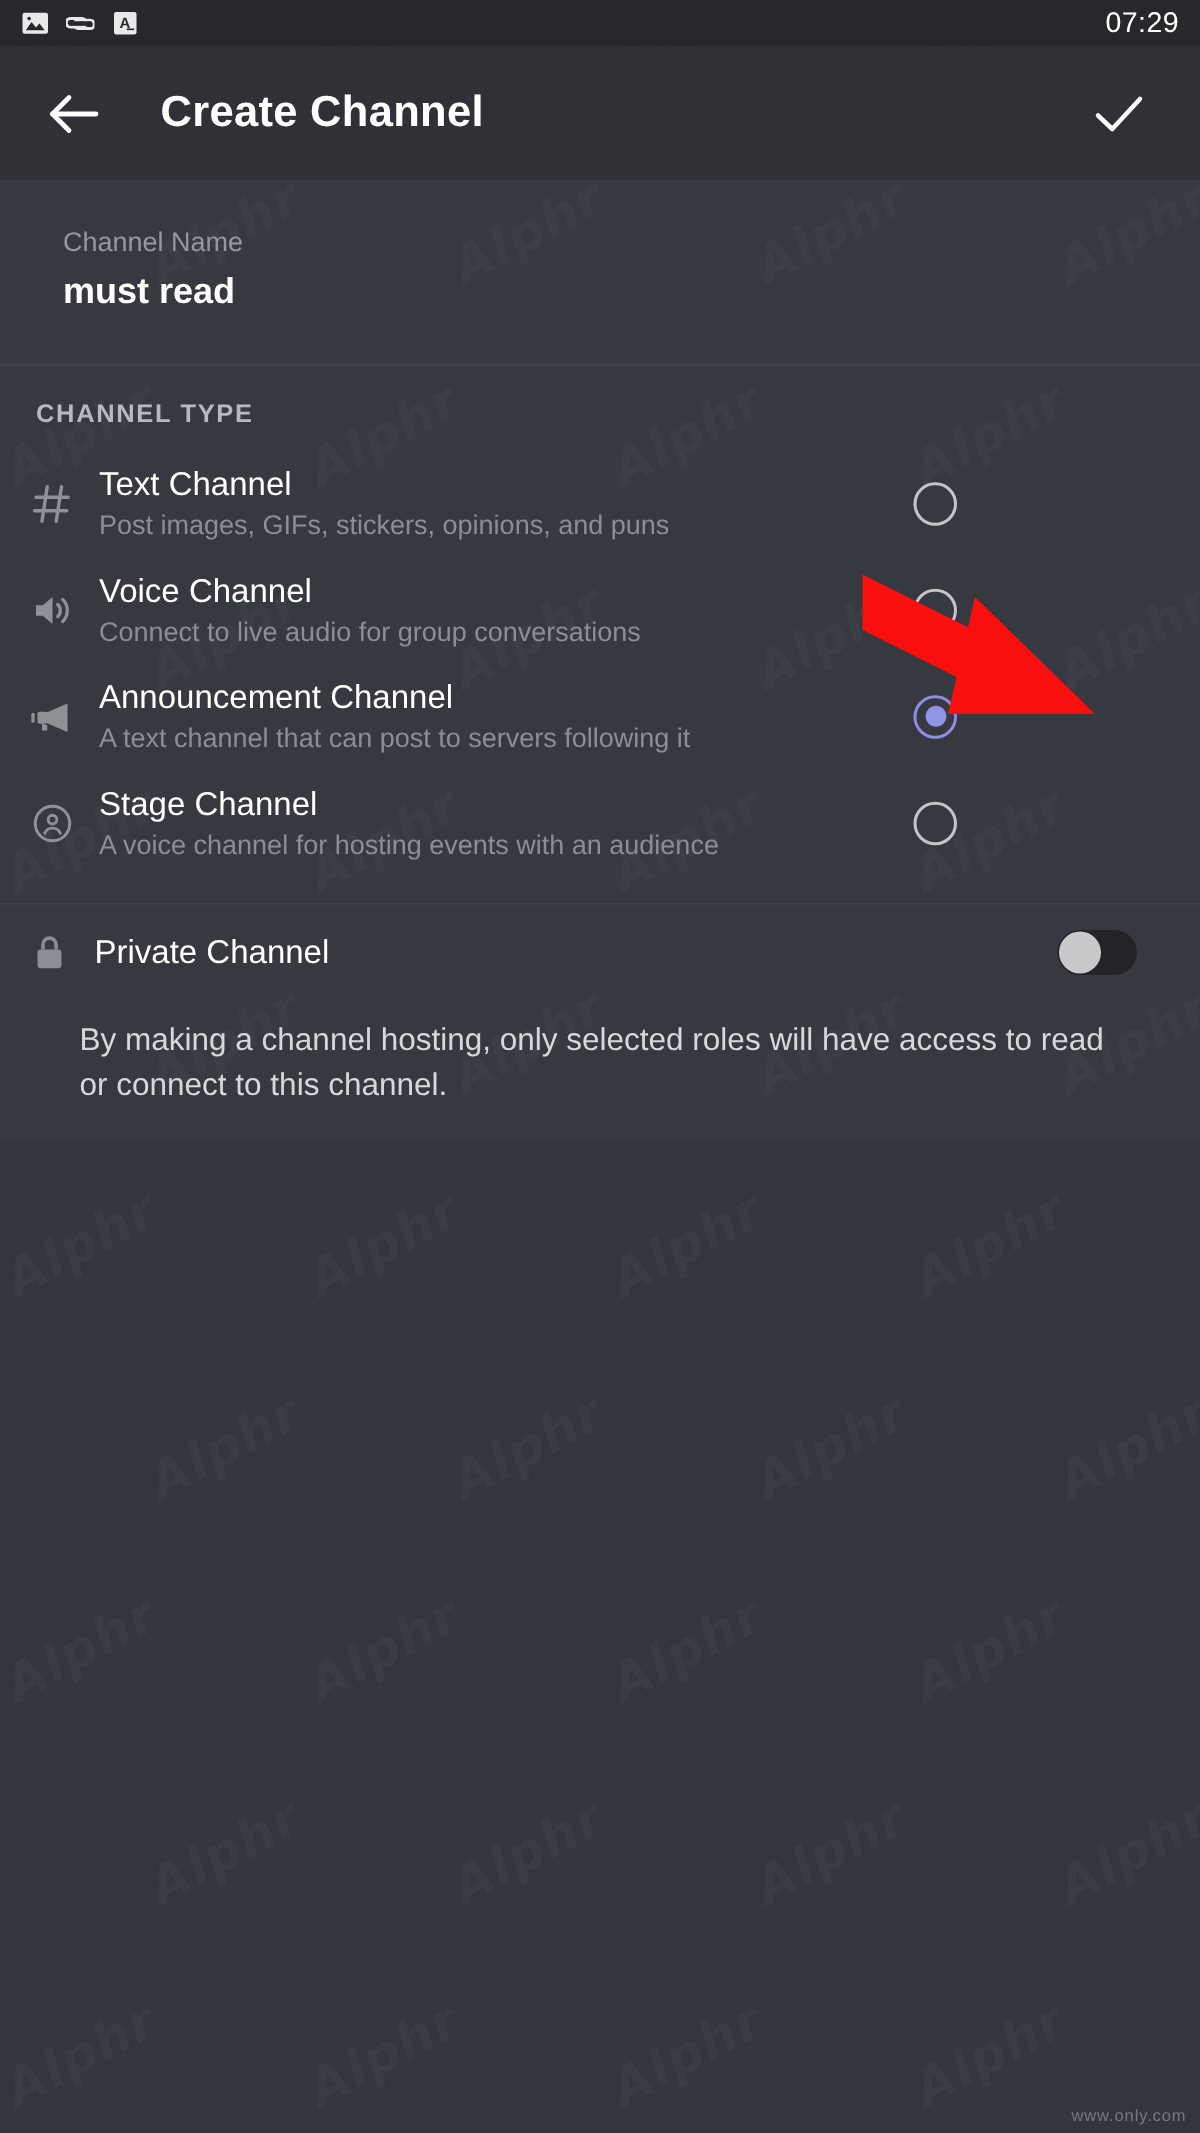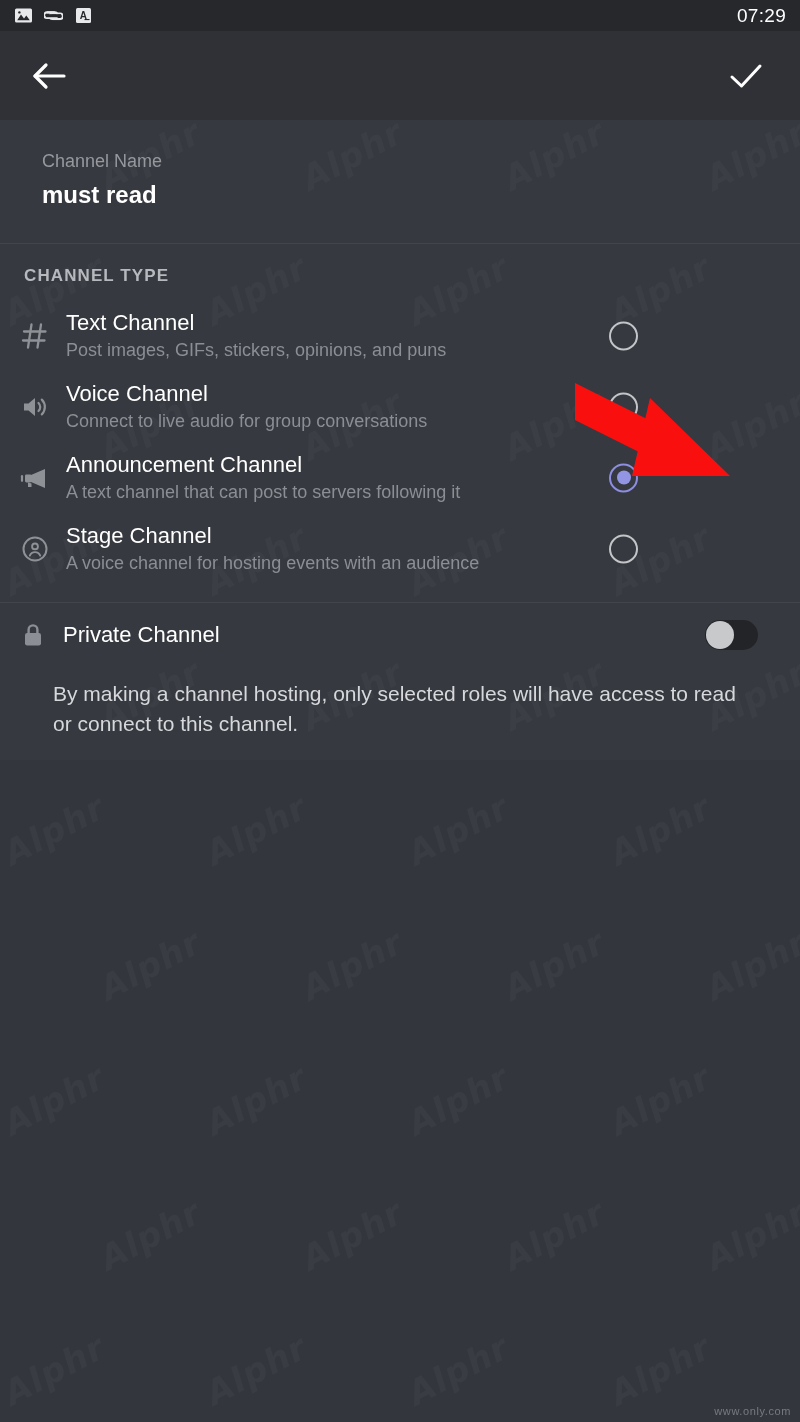--- a/index.html
+++ b/index.html
@@ -405,20 +405,21 @@
     <div class="clock">07:29</div>
   </div>
 
   <div class="appbar">
     <div class="back-btn">
       <svg width="36" height="30" viewBox="0 0 36 30">
         <path d="M33 15 H4" stroke="#ffffff" stroke-width="3.2" stroke-linecap="round"></path>
         <path d="M15 4 L4 15 L15 26" stroke="#ffffff" stroke-width="3.2" fill="none" stroke-linecap="round" stroke-linejoin="round"></path>
       </svg>
     </div>
+    <div class="appbar-title">Create Channel</div>
     <div class="check-btn">
       <svg width="34" height="28" viewBox="0 0 34 28">
         <path d="M3 15 L12.5 24 L31 4" stroke="#ffffff" stroke-width="3" fill="none" stroke-linecap="round" stroke-linejoin="round"></path>
       </svg>
     </div>
   </div>
 
   <div class="section-name">
     <div class="field-label">Channel Name</div>
     <div class="field-value">must read</div>

